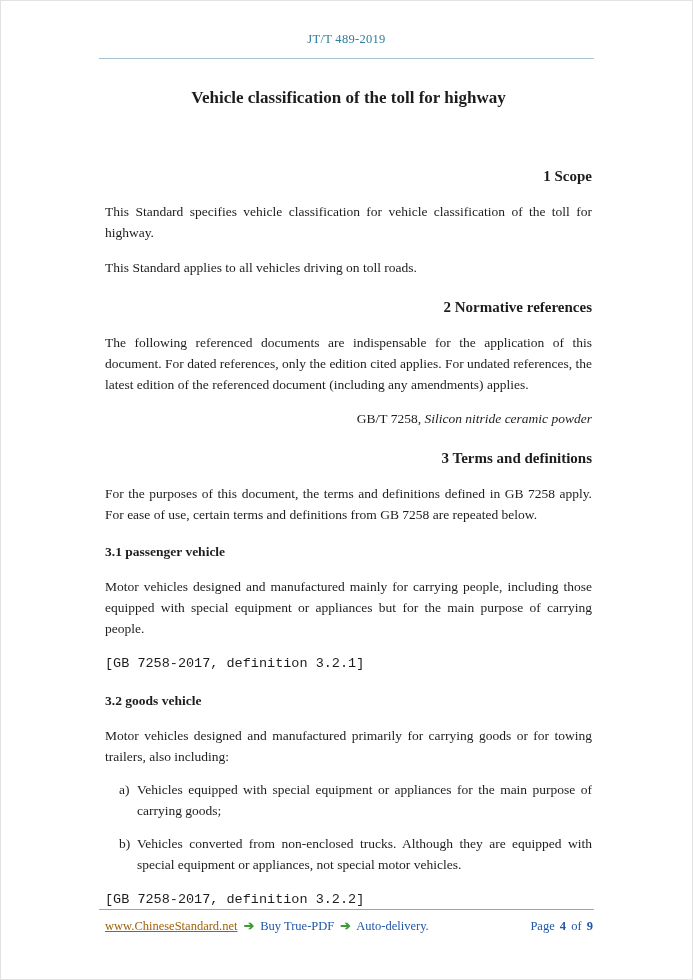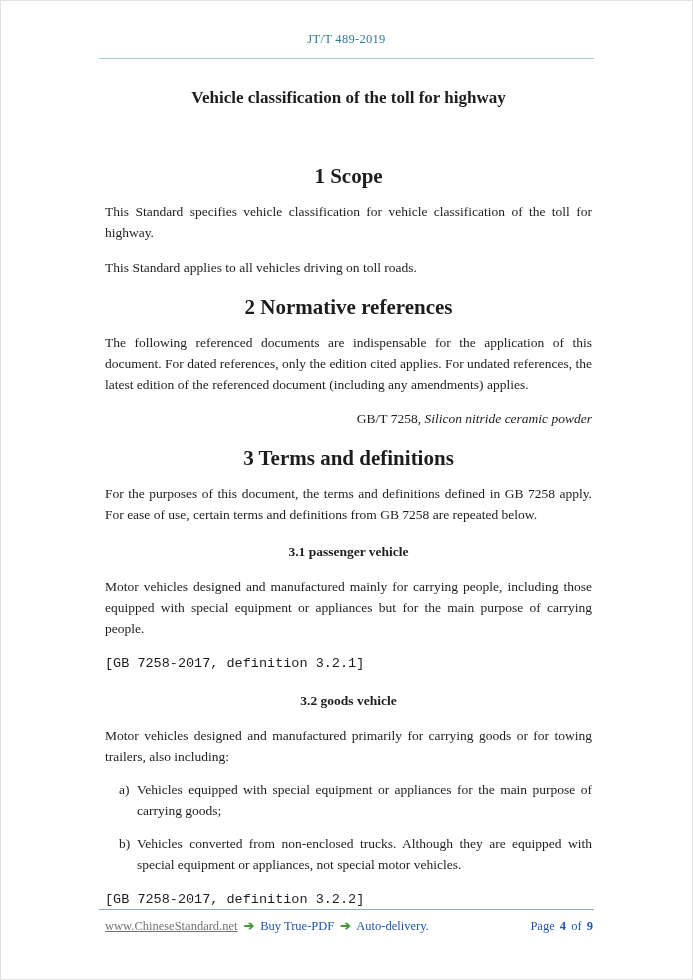--- a/index.html
+++ b/index.html
@@ -42,32 +42,32 @@
     text-align: justify;
   }
   .doc-title {
     font-size: 17px;
     line-height: 22px;
     font-weight: bold;
     text-align: center;
     margin-top: 8px;
   }
   h2.section-heading {
-    font-size: 21px;
+    font-size: 15px;
     line-height: 22px;
     font-weight: bold;
-    text-align: center;
+    text-align: right;
     margin-top: 18px;
   }
   h2.first-section { margin-top: 56px; }
   h3.sub-heading {
     font-size: 13.5px;
     line-height: 21px;
     font-weight: bold;
-    text-align: center;
+    text-align: left;
     margin-top: 16px;
   }
   p.body-par { margin-top: 14px; }
   p.after-heading { }
   .ref-line {
     margin-top: 13px;
     padding-left: 16px;
     text-align: right;
   }
   .ref-title { font-style: italic; }
@@ -96,21 +96,21 @@
     left: 104px; right: 98px;
     top: 917px;
     font-size: 12.5px;
     color: #2155a8;
     display: flex;
     justify-content: space-between;
     align-items: baseline;
   }
   .footer-left { white-space: nowrap; }
   .footer-link {
-    color: #737373;
+    color: #a16207;
     text-decoration: underline;
     cursor: pointer;
   }
   .arrow {
     color: #3e9c35;
     font-weight: bold;
     padding: 0 3px;
   }
   .footer-right b { font-weight: bold; }
   .footer-right span, .footer-right b { padding: 0 1px; }

